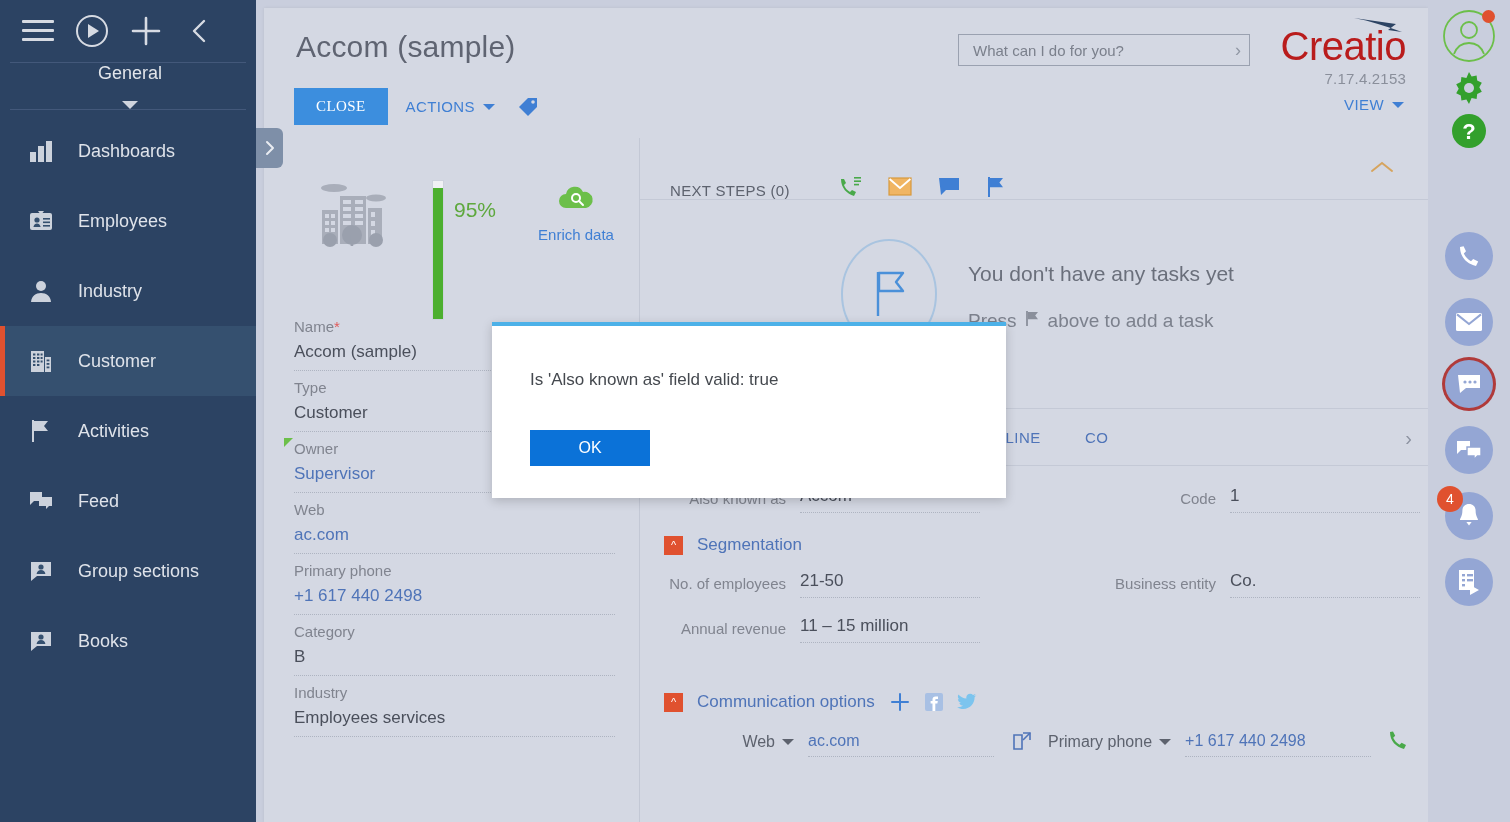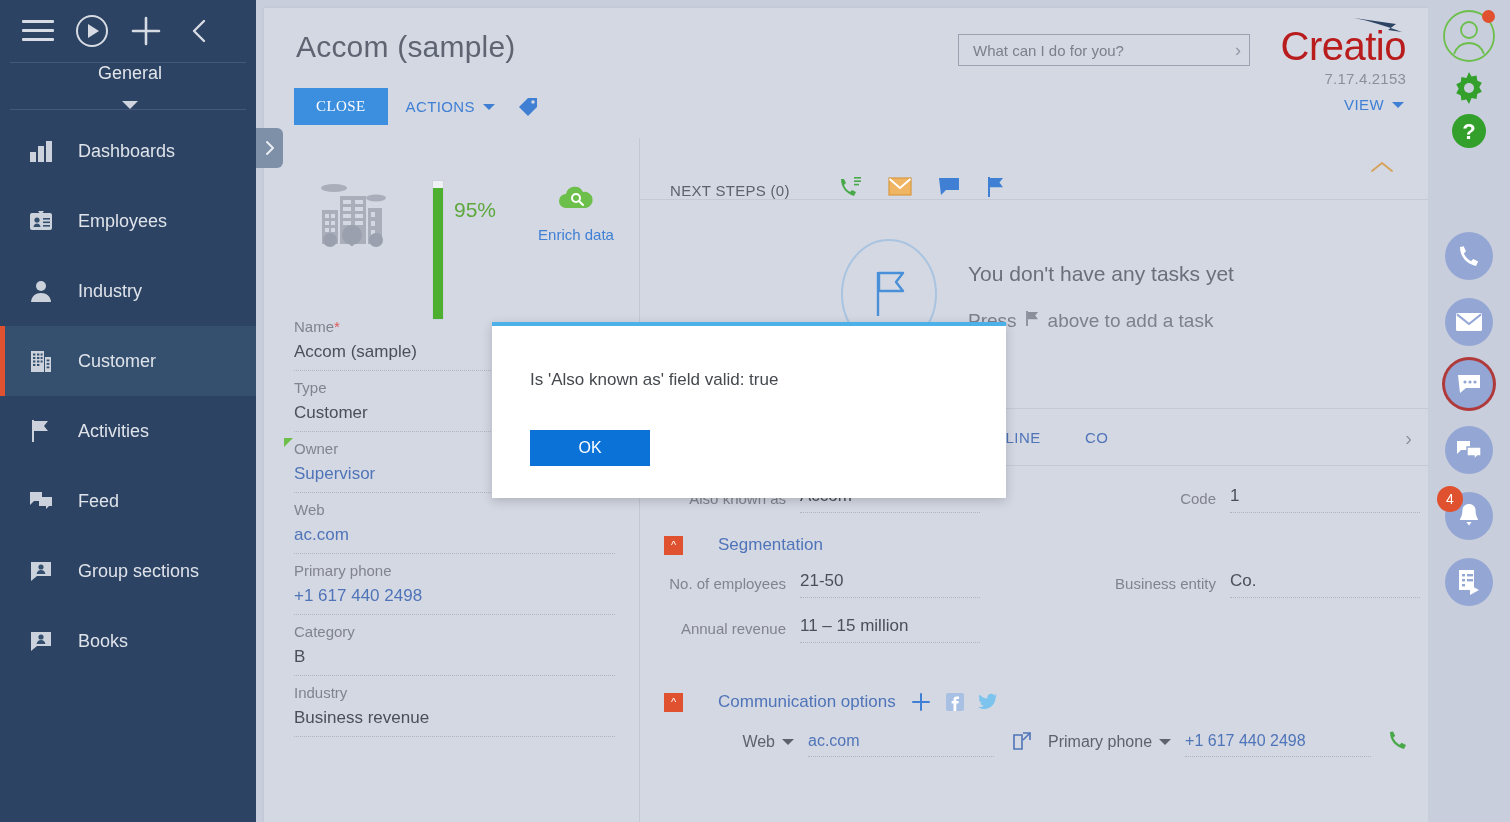--- a/index.html
+++ b/index.html
@@ -165,21 +165,21 @@
   .row2 { display: flex; align-items: flex-start; }
   .fld-h { display: flex; align-items: flex-end; margin-bottom: 18px; }
   .fld-h .lb { font-size: 15px; color: #80848f; text-align: right; padding-bottom: 6px; padding-right: 14px; }
   .fld-h .vl { font-size: 17px; color: #4a4f5b; border-bottom: 1px dotted #aeb4c1; padding-bottom: 6px; }
 
   .sect-head { display: flex; align-items: center; gap: 14px; margin: 4px 0 16px 24px; }
   .sect-box {
     width: 19px; height: 19px; background: #e0512f; color: #fff; font-size: 11px;
     display: flex; align-items: center; justify-content: center; cursor: pointer;
   }
-  .sect-title { font-size: 17px; color: #4f74b8; cursor: pointer; margin-left: 21px; }
+  .sect-title { font-size: 17px; color: #4f74b8; cursor: pointer; }
   .sect-act { cursor: pointer; display: flex; }
 
   .comm-row { display: flex; align-items: flex-end; gap: 0; margin-left: 24px; }
   .comm-lbl { font-size: 16px; color: #5d626e; display: flex; align-items: center; gap: 7px; cursor: pointer; padding-bottom: 6px; }
   .comm-val { font-size: 16px; color: #4f74b8; border-bottom: 1px dotted #aeb4c1; padding-bottom: 6px; }
 
   
   .rtool { position: absolute; right: 0; top: 0; width: 82px; height: 822px; background: #c9cedd; }
   .rt-icon { position: absolute; left: 50%; transform: translateX(-50%); cursor: pointer; }
   .circle-btn {
@@ -463,21 +463,21 @@
               <div class="field">
                 <div class="field-lbl">Primary phone</div>
                 <div class="field-val link">+1 617 440 2498</div>
               </div>
               <div class="field">
                 <div class="field-lbl">Category</div>
                 <div class="field-val">B</div>
               </div>
               <div class="field">
                 <div class="field-lbl">Industry</div>
-                <div class="field-val">Business revenue</div>
+                <div class="field-val">Employees services</div>
               </div>
             </div>
         </div>
 
         <div class="right-col">
           <div class="nextsteps-head">
             <div class="ns-title">NEXT STEPS (0)</div>
             <div class="ns-icons">
               <span>
                 <svg width="24" height="24" viewBox="0 0 24 24">

